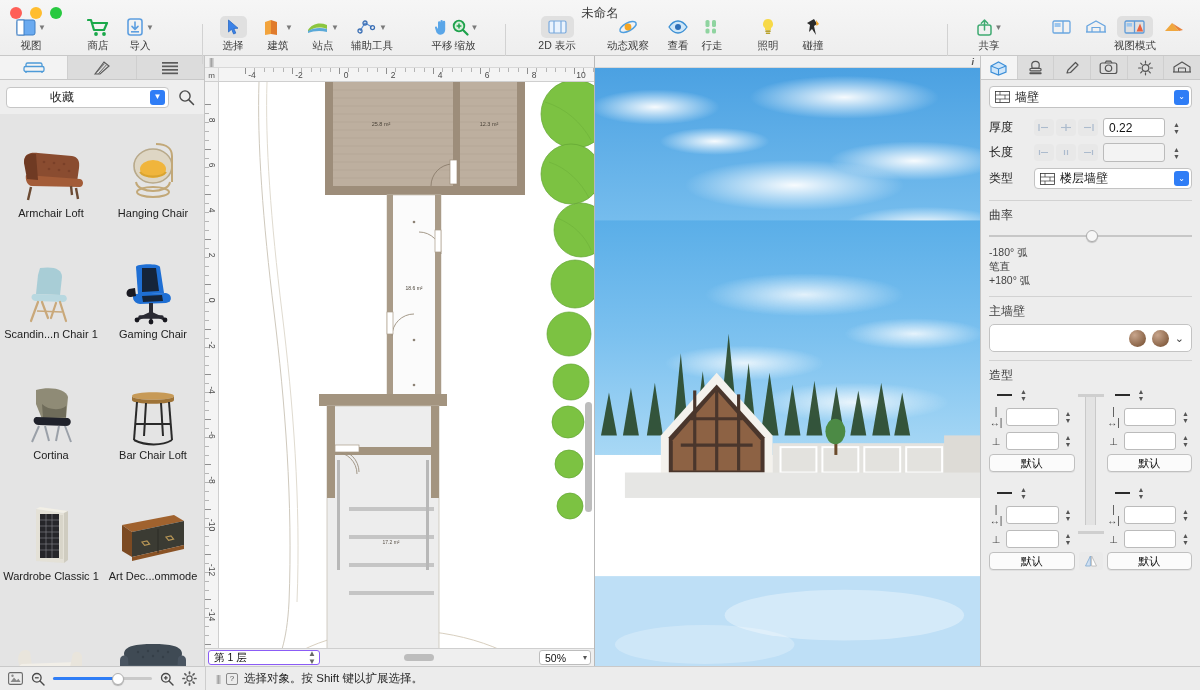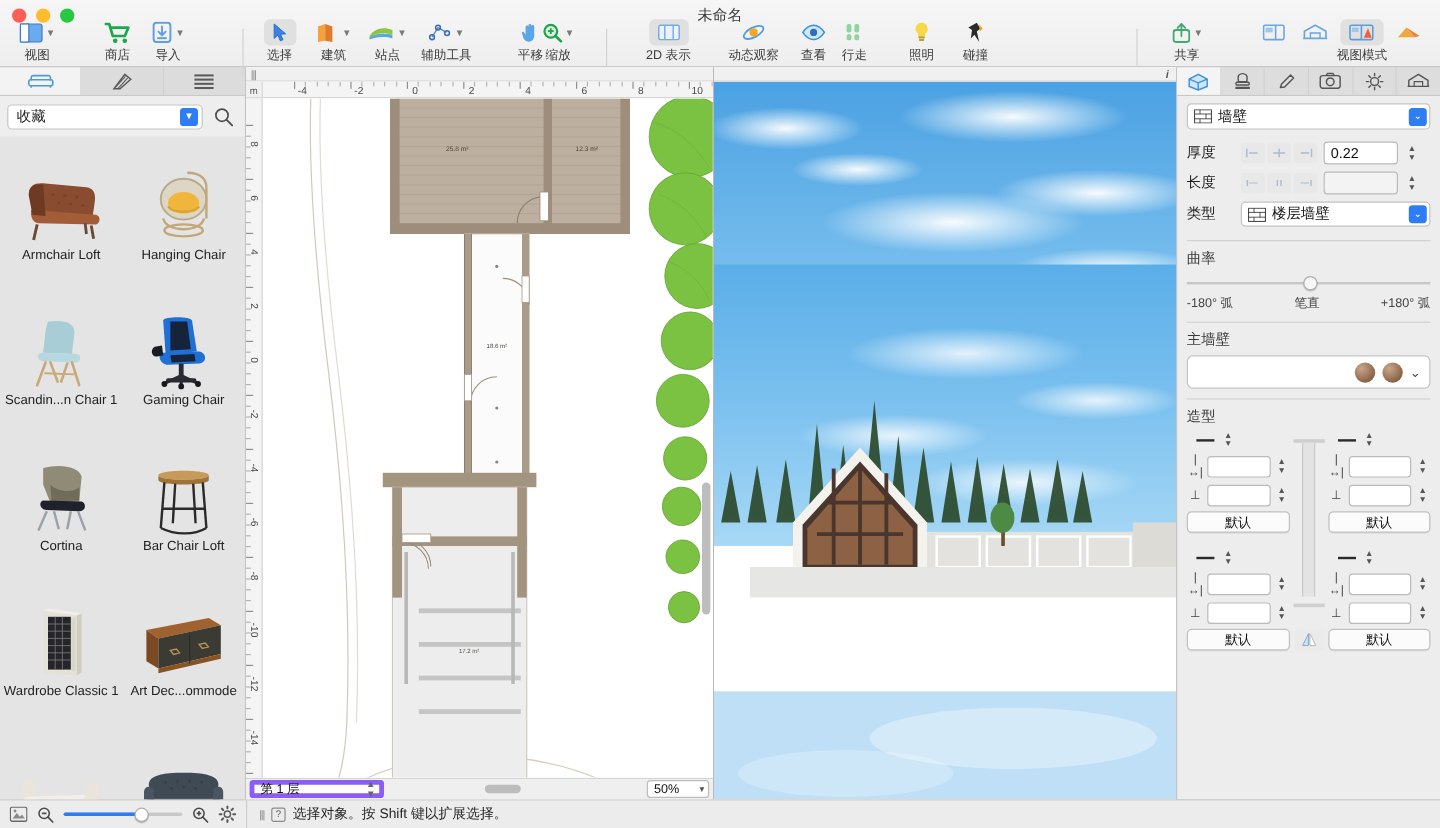--- a/index.html
+++ b/index.html
@@ -51,21 +51,21 @@
   .sb-tab { flex: 1; display: flex; align-items: center; justify-content: center;
             border-right: 1px solid #cfcfcf; background: #dcdcdc; }
   .sb-tab:last-child { border-right: none; }
   .sb-tab.active { background: #f3f3f3; }
   .sb-search { height: 34px; display: flex; align-items: center; padding: 0 6px; gap: 5px; background: #eee; }
   .sb-input {
     flex: 1; height: 21px; background: #fff; border: 1px solid #c6c6c6; border-radius: 4px;
     display: flex; align-items: center; padding: 0 3px 0 7px; font-size: 12px; color: #222;
     position: relative;
   }
-  .sb-input .val { flex: 1; }
+  .sb-input .val { flex: 1; margin-left: 36px; }
   .blue-chev {
     width: 15px; height: 15px; border-radius: 3px; background: #2f7df6; color: #fff;
     display: flex; align-items: center; justify-content: center; font-size: 8px; line-height: 1;
   }
   .srch-btn { width: 24px; height: 22px; display: flex; align-items: center; justify-content: center; }
   .catalog { flex: 1; overflow: hidden; background: #e4e4e4; padding: 4px 0 0 0; position: relative; }
   .cat-grid { display: grid; grid-template-columns: 1fr 1fr; }
   .cat-item { height: 121px; display: flex; flex-direction: column; align-items: center; justify-content: flex-start; padding-top: 6px; }
   .thumb { width: 78px; height: 80px; display: flex; align-items: flex-end; justify-content: center; }
   .cat-lab { font-size: 11px; color: #222; margin-top: 3px; text-align: center; white-space: nowrap; }
@@ -95,21 +95,21 @@
   .vruler { width: 14px; flex: 0 0 14px; background: #f4f4f4; border-right: 1px solid #cfcfcf; position: relative; overflow: hidden; }
   .tickv { position: absolute; left: 0; height: 1px; width: 4px; background: #b5b5b5; }
   .tickv.maj { width: 6px; background: #8f8f8f; }
   .lblv { position: absolute; left: 2px; font-size: 8.5px; color: #4a4a4a;
           writing-mode: vertical-rl; transform: translateY(-50%); }
   .canvas-wrap { flex: 1; position: relative; overflow: hidden; background: #fff; }
   .plan-scroll-v { position: absolute; right: 2px; top: 320px; width: 7px; height: 110px;
                    background: #bdbdbd; border-radius: 4px; }
   .plan-footer { height: 18px; background: #efefef; border-top: 1px solid #cfcfcf;
                  display: flex; align-items: center; gap: 4px; padding: 0 3px; }
-  .floor-sel { width: 112px; height: 15px; background: #fff; border: 4px solid #8b5cf6; border-radius: 3px;
+  .floor-sel { width: 112px; height: 15px; background: #fff; border: 1px solid #8b5cf6; border-radius: 3px;
                display: flex; align-items: center; padding: 0 3px 0 5px; font-size: 10.5px; color: #111; }
   .floor-sel .s { margin-left: auto; font-size: 8px; color: #666; line-height: .9; text-align: center; }
   .hscroll { flex: 1; height: 8px; position: relative; }
   .hscroll .bar { position: absolute; left: 38%; width: 14%; height: 7px; background: #bdbdbd; border-radius: 4px; }
   .zoom-sel { width: 52px; height: 15px; background: #fff; border: 1px solid #bdbdbd; border-radius: 3px;
               display: flex; align-items: center; padding: 0 3px 0 5px; font-size: 10.5px; color: #111; }
   .zoom-sel .s { margin-left: auto; font-size: 8px; color: #555; }
 
   
   .v3d-pane { flex: 1; display: flex; flex-direction: column; min-width: 0; position: relative; background: #fff; }
@@ -154,21 +154,21 @@
   .typefield { flex: 1; height: 21px; background: #fff; border: 1px solid #c3c3c3; border-radius: 4px;
                display: flex; align-items: center; padding: 0 2px 0 5px; }
   .typefield .nm { font-size: 12px; color: #111; margin-left: 5px; }
   .typefield .blue-chev { margin-left: auto; }
   .divider { height: 1px; background: #d2d2d2; margin: 8px 0 6px 0; }
   .sect-title { font-size: 12px; color: #3a3a3a; margin-bottom: 4px; }
   .curv-slider { position: relative; height: 16px; margin: 2px 0 2px 0; }
   .curv-track { position: absolute; top: 7px; left: 0; right: 0; height: 2px; background: #c7c7c7; }
   .curv-knob { position: absolute; left: 48%; top: 2px; width: 12px; height: 12px; border-radius: 50%;
                background: #f7f7f7; border: 1px solid #aeaeae; box-shadow: 0 1px 1px rgba(0,0,0,.2); }
-  .curv-labels { display: flex; justify-content: space-between; font-size: 10.5px; color: #444; margin-top: 1px; }
+  .curv-labels { display: flex; justify-content: space-between; font-size: 10.5px; color: #444; margin-top: 1px; flex-direction: column; }
   .matrow { height: 28px; background: #fff; border: 1px solid #c3c3c3; border-radius: 5px;
             display: flex; align-items: center; padding: 0 7px 0 8px; gap: 6px; margin-top: 3px; }
   .matrow .sp { flex: 1; }
   .swatch { width: 17px; height: 17px; border-radius: 50%;
             background: radial-gradient(circle at 33% 30%, #c8a58c, #8a6447 70%, #6d4c34); }
   .mold-grid { display: grid; grid-template-columns: 1fr 26px 1fr; gap: 0 3px; align-items: start; }
   .mold-col { display: flex; flex-direction: column; gap: 4px; }
   .mold-head { display: flex; align-items: center; gap: 5px; justify-content: flex-end; height: 14px; }
   .mold-head.left { justify-content: flex-start; padding-left: 8px; }
   .dash { width: 15px; height: 2px; background: #2b2b2b; }

